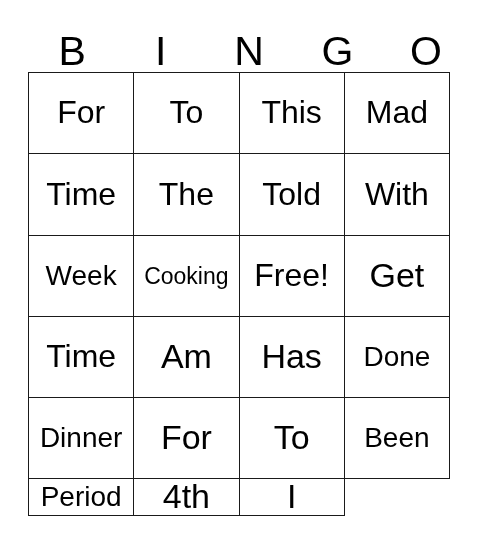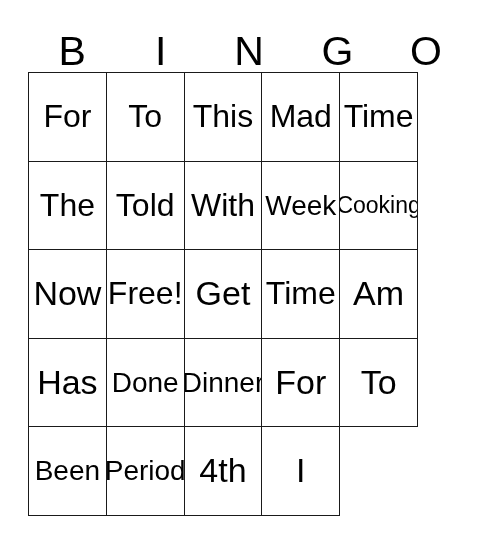--- a/index.html
+++ b/index.html
@@ -46,27 +46,27 @@
     letter-spacing: 0;
     line-height: 1;
     display: block;
   }
 
   
   #grid {
     position: absolute;
     left: 28px;
     top: 72px;
-    width: 390px;
+    width: 422px;
     height: 444px;
     box-sizing: border-box;
     border-top: 1px solid #1a1a1a;
     border-left: 1px solid #1a1a1a;
     display: grid;
-    grid-template-columns: repeat(5, 1fr);
+    grid-template-columns: repeat(4, 1fr);
     grid-template-rows: repeat(5, 1fr);
   }
   .cell {
     box-sizing: border-box;
     border-right: 1px solid #1a1a1a;
     border-bottom: 1px solid #1a1a1a;
     display: flex;
     align-items: center;
     justify-content: center;
     overflow: hidden;
@@ -138,23 +138,20 @@
       <span class="cell-text size-lg">With</span>
     </div>
     <div class="cell">
       <span class="cell-text size-sm">Week</span>
     </div>
 
     <div class="cell">
       <span class="cell-text size-xs">Cooking</span>
     </div>
     <div class="cell">
-      <span class="cell-text size-xl">Now</span>
-    </div>
-    <div class="cell">
       <span class="cell-text size-lg">Free!</span>
     </div>
     <div class="cell">
       <span class="cell-text size-xl">Get</span>
     </div>
     <div class="cell">
       <span class="cell-text size-lg">Time</span>
     </div>
 
     <div class="cell">

